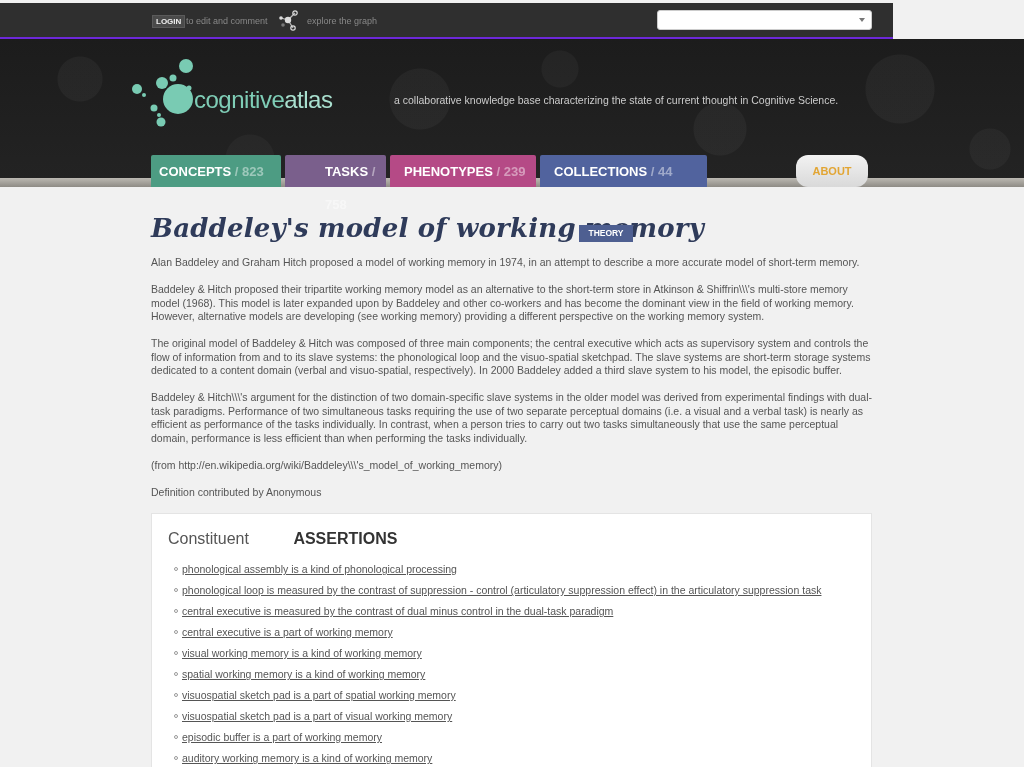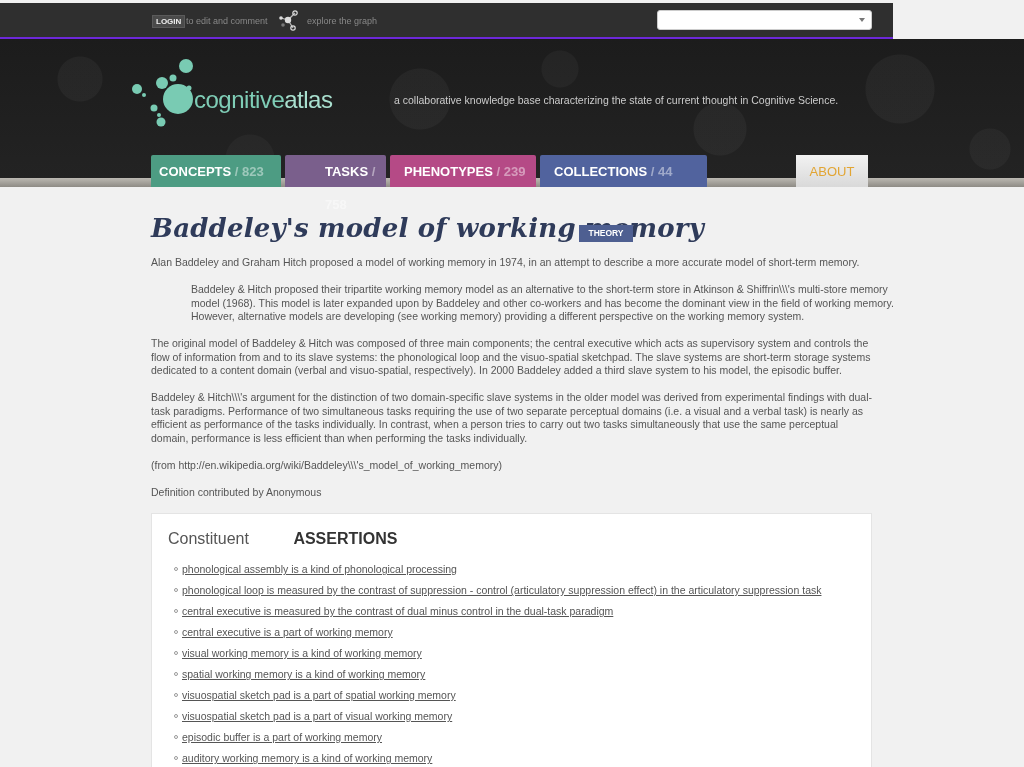--- a/index.html
+++ b/index.html
@@ -33,28 +33,28 @@
   .tagline { position: absolute; left: 394px; top: 94px; font-size: 10.5px; color: #ccc; }
 
   
   .nav-strip { position: absolute; left: 0; top: 178px; width: 1024px; height: 9px; background: linear-gradient(#bcb9b2, #8e8b85); }
   .tab { position: absolute; top: 155px; height: 32px; color: #fff; font-size: 13px; font-weight: bold; line-height: 33px; padding-left: 14px; cursor: pointer; border-top-left-radius: 2px; border-top-right-radius: 2px; }
   .tab .count { color: rgba(255,255,255,0.45); font-weight: bold; }
   .tab-concepts { left: 151px; width: 130px; background: #4d9c83; padding-left: 8px; }
   .tab-tasks { left: 285px; width: 101px; background: #7a5f8c; padding-left: 40px; }
   .tab-phenotypes { left: 390px; width: 146px; background: #b54a86; }
   .tab-collections { left: 540px; width: 167px; background: #51639e; }
-  .tab-about { position: absolute; left: 796px; top: 155px; width: 72px; height: 32px; background: linear-gradient(#f2f2f2, #d9d9d9); color: #e2a533; font-size: 13px; font-weight: normal; text-align: center; line-height: 33px; cursor: pointer; }
+  .tab-about { position: absolute; left: 796px; top: 155px; width: 72px; height: 32px; background: linear-gradient(#f2f2f2, #d9d9d9); color: #e2a533; font-size: 11px; font-weight: bold; text-align: center; line-height: 33px; cursor: pointer; border-radius: 12px; }
 
   
   .title { position: absolute; left: 151px; top: 213px; font-family: "DejaVu Serif", serif; font-style: italic; font-size: 26px; color: #2f3b5a; letter-spacing: 0.2px; }
   .badge { position: absolute; left: 579px; top: 225px; width: 54px; height: 17px; background: #4e5f91; color: #fff; font-size: 8.5px; font-weight: bold; text-align: center; line-height: 17px; }
   .para { position: absolute; left: 151px; width: 725px; font-size: 10.5px; line-height: 13.5px; color: #555; }
   .p1 { top: 256px; }
-  .p2 { top: 283px; margin-left: 40px; }
+  .p2 { top: 283px; }
   .p3 { top: 337px; }
   .p4 { top: 391px; }
   .p5 { top: 459px; }
   .p6 { top: 486px; }
 
   .assert-panel { position: absolute; left: 151px; top: 513px; width: 721px; height: 270px; background: #fff; border: 1px solid #e4e4e4; }
   .assert-title { position: absolute; left: 16px; top: 16px; font-size: 16px; color: #555; }
   .assert-title b { color: #333; margin-left: 40px; }
   .assert-list { position: absolute; left: 30px; top: 48px; list-style: none; }
   .assert-list li { position: relative; height: 21px; font-size: 10.5px; line-height: 14px; color: #555; padding-left: 0; cursor: pointer; text-decoration: underline; }

